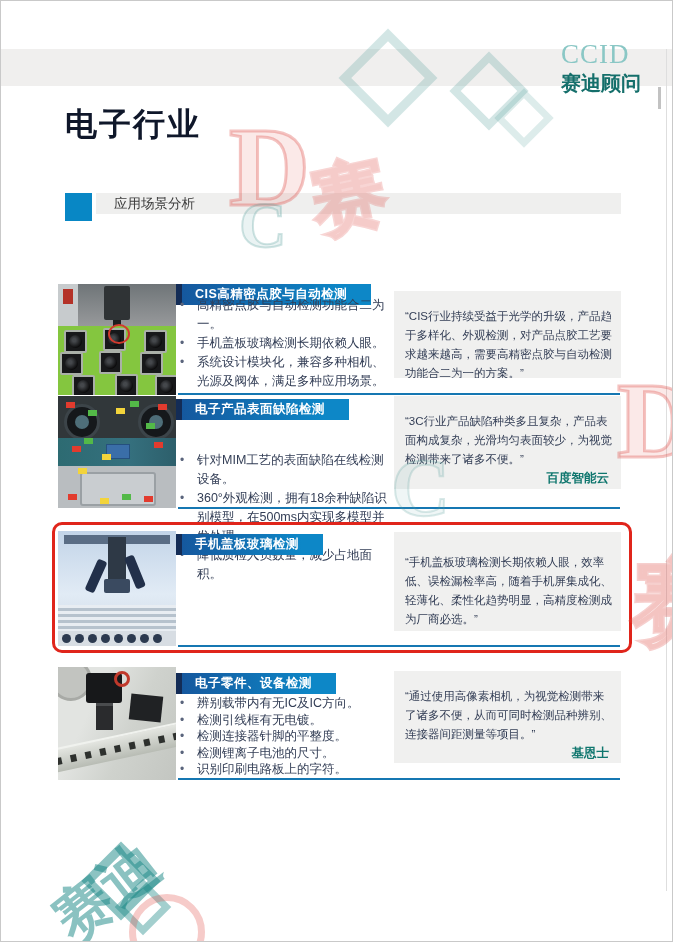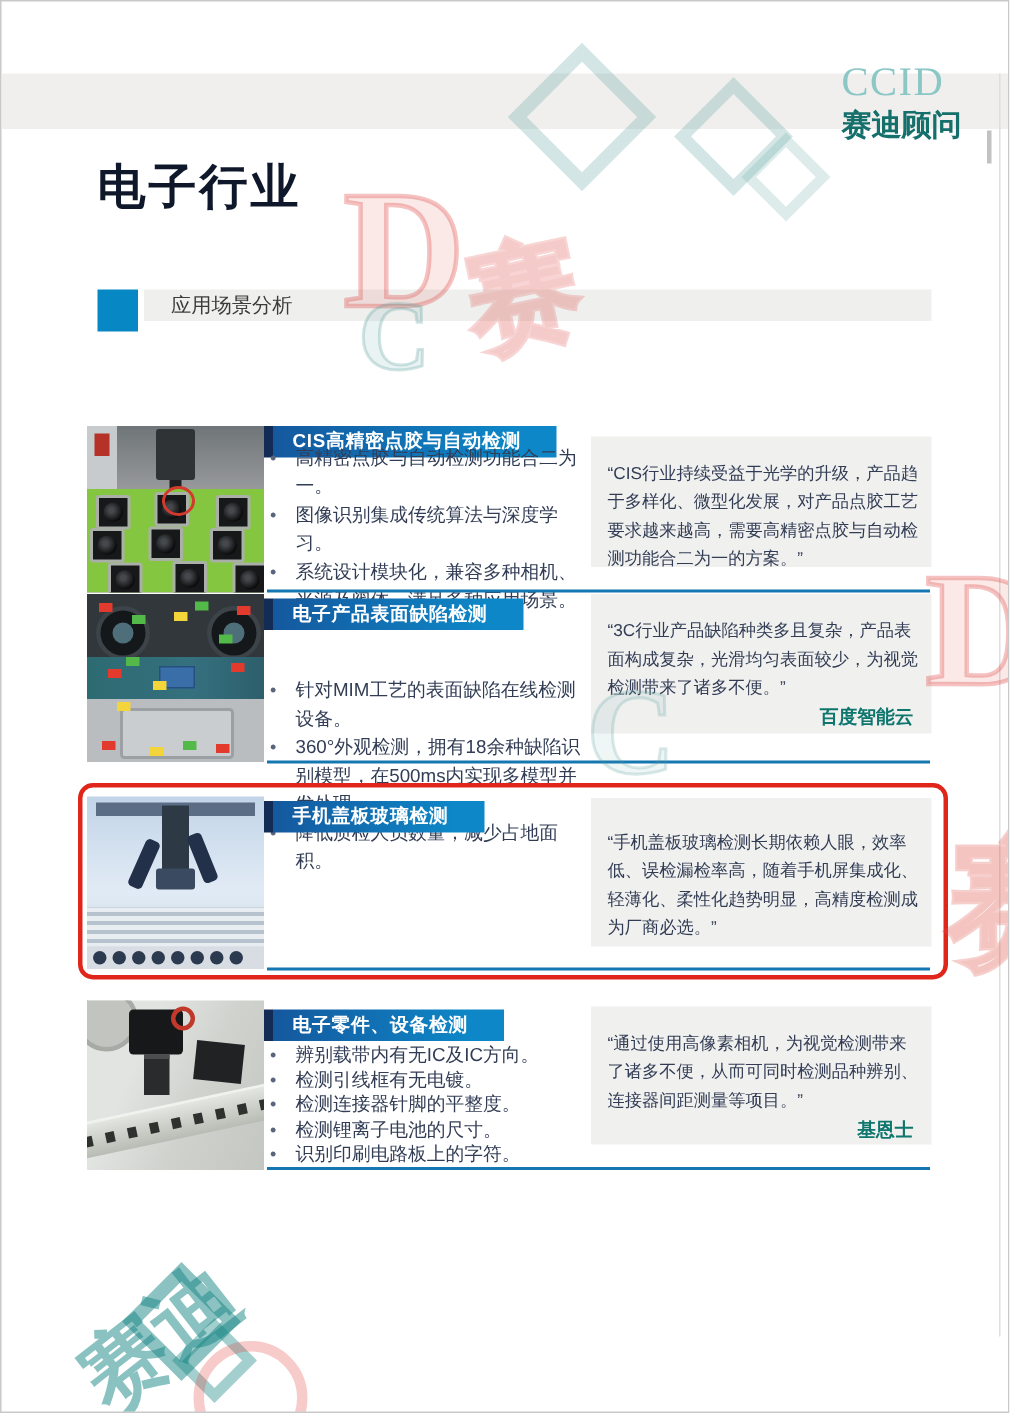--- a/index.html
+++ b/index.html
@@ -146,25 +146,25 @@
           <i class="mod" style="left:57px;top:48px;"></i>
           <i class="mod" style="left:97px;top:49px;"></i>
       </div>
       <div class="ph1-ring"></div>
     </div>
     <div class="bar">
       <span>CIS高精密点胶与自动检测</span>
     </div>
     <ul class="bullets">
       <li>高精密点胶与自动检测功能合二为一。</li>
-      <li>图像识别集成传统算法与深度学习。</li>
+      <li>手机盖板玻璃检测长期依赖人眼。</li>
       <li>系统设计模块化，兼容多种相机、光源及阀体，满足多种应用场景。</li>
     </ul>
     <div class="quote">
-      <p>“CIS行业持续受益于光学的升级，产品趋于多样化、微型化发展，对产品点胶工艺要求越来越高，需要高精密点胶与自动检测功能合二为一的方案。”</p>
+      <p>“CIS行业持续受益于光学的升级，产品趋于多样化、外观检测，对产品点胶工艺要求越来越高，需要高精密点胶与自动检测功能合二为一的方案。”</p>
 
     </div>
     <div class="rule"></div>
   </div>
 
   <div class="block b2">
     <div class="photo ph2">
       <div class="ph2-fan f1"></div>
         <div class="ph2-fan f2"></div>
       <div class="ph2-pcb"></div>

